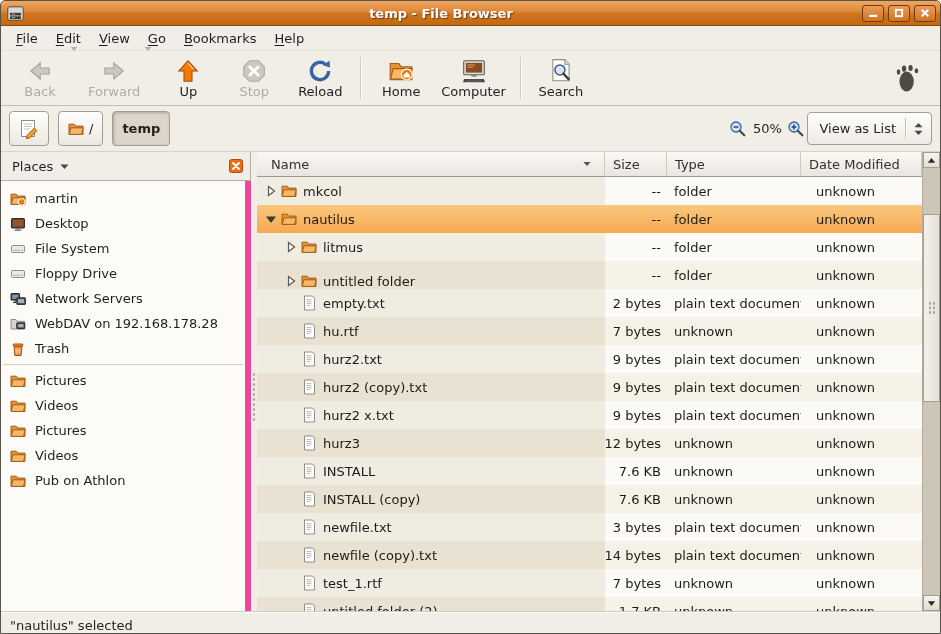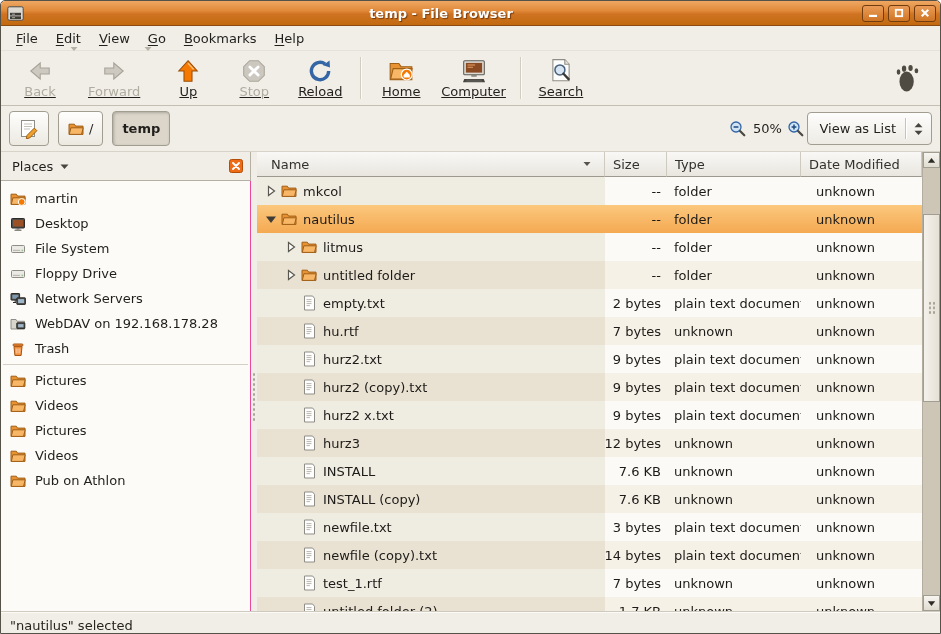--- a/index.html
+++ b/index.html
@@ -23,21 +23,21 @@
   .win-btn{width:22px;height:17px;margin-left:4px;border:1px solid #713c0e;border-radius:3px;
     background:linear-gradient(#eb9c58,#cf7524);display:flex;align-items:center;justify-content:center;padding:0;}
   
   .menubar{height:24px;display:flex;align-items:center;background:#f1eee7;padding:0 6px;
     border-bottom:1px solid #e6e2d9;}
   .menu-item{padding:3px 9px;color:#211f1c;}
   .menu-item u{text-underline-offset:2px;}
   
   .toolbar{height:54px;display:flex;align-items:center;background:#f1eee7;
     border-bottom:1px solid #c4bfb2;padding:0 6px;}
-  .tool-group{display:flex;text-decoration:underline;}
+  .tool-group{display:flex;}
   .tool{display:flex;flex-direction:column;align-items:center;justify-content:center;
     min-width:52px;height:50px;padding:0 7px;color:#211f1c;}
   .tool .t-icn{height:27px;display:flex;align-items:center;}
   .tool.disabled{color:#b0aca1;}
   .tool-caret{margin:-12px 2px 0 -4px;}
   .tb-sep{width:1px;height:42px;background:#d2cdc1;box-shadow:1px 0 0 #fbfaf7;margin:0 7px;}
   .tb-logo{margin-left:auto;margin-right:12px;display:flex;align-items:center;}
   
   .locbar{height:45px;display:flex;align-items:center;background:#f1eee7;padding:0 8px;
     border-bottom:1px solid #d8d3c8;}
@@ -51,21 +51,21 @@
   .zoom-label{width:36px;text-align:center;}
   .combo{height:33px;min-width:117px;box-sizing:border-box;border:1px solid #a29d91;border-radius:4px;
     background:linear-gradient(#fdfdfc,#eeebe4);display:flex;align-items:center;padding:0 7px 0 11px;}
   .combo .cdiv{width:1px;height:21px;background:#c8c3b8;margin:0 7px 0 9px;box-shadow:1px 0 0 #fff;}
   
   .main{display:flex;height:459px;background:#f1eee7;}
   .sidebar{width:250px;display:flex;flex-direction:column;box-sizing:border-box;}
   .side-header{height:29px;box-sizing:border-box;display:flex;align-items:center;gap:6px;
     padding:0 7px 0 11px;background:#f1eee7;border-right:1px solid #b5b0a4;border-bottom:1px solid #b5b0a4;}
   .side-close{margin-left:auto;display:flex;align-items:center;}
-  .side-list{flex:1;background:#fcfbf8;border-right:1px solid #ec4899;padding-top:5px;overflow:hidden;}
+  .side-list{flex:1;background:#fcfbf8;border-right:6px solid #ec4899;padding-top:5px;overflow:hidden;}
   .side-item{height:25px;display:flex;align-items:center;padding-left:9px;gap:9px;color:#211f1c;}
   .side-sep{height:1px;background:#d5d0c5;margin:3px 2px;}
   .pane-div{width:6px;background:#f1eee7;position:relative;}
   .pane-grip{position:absolute;top:220px;left:1px;width:5px;height:50px;
     background-image:radial-gradient(circle,#a9a396 1px,transparent 1.4px);background-size:4px 5px;}
   
   .listpane{flex:1;display:flex;min-width:0;background:#fbf9f4;}
   .list-left{flex:1;display:flex;flex-direction:column;min-width:0;}
   .lheader{height:25px;display:flex;flex:none;}
   .hcell{box-sizing:border-box;background:linear-gradient(#f9f8f6,#e9e6df);
@@ -532,21 +532,21 @@
                     <path d="M1.3 13.4l1.6-6.6h12.3l-1.7 6.6z" fill="#f7b767" stroke="#a05f17"></path>
                   </svg>
                 </span>
                 <span class="fname">litmus</span>
               </div>
               <div class="cell c-size">--</div>
               <div class="cell c-type">folder</div>
               <div class="cell c-date">unknown</div>
             </div>
             <div class="row b">
-              <div class="cell c-name" style="padding-left: 26px;">
+              <div class="cell c-name" style="padding-left: 26px; align-items: flex-end;">
                 <span class="expander">
                   <svg width="16" height="16" viewBox="0 0 16 16">
                     <path d="M5.5 3.5L11.5 8l-6 4.5z" fill="#fcfcfa" stroke="#5a574f" stroke-width="1.2"></path>
                   </svg>
                 </span>
                 <span class="row-icn">
                   <svg width="16" height="16" viewBox="0 0 16 16">
                     <path d="M1 3.2h5.3l1.3 1.9H15v8.3H1z" fill="#e89232" stroke="#a05f17"></path>
                     <path d="M1.3 13.4l1.6-6.6h12.3l-1.7 6.6z" fill="#f7b767" stroke="#a05f17"></path>
                   </svg>

